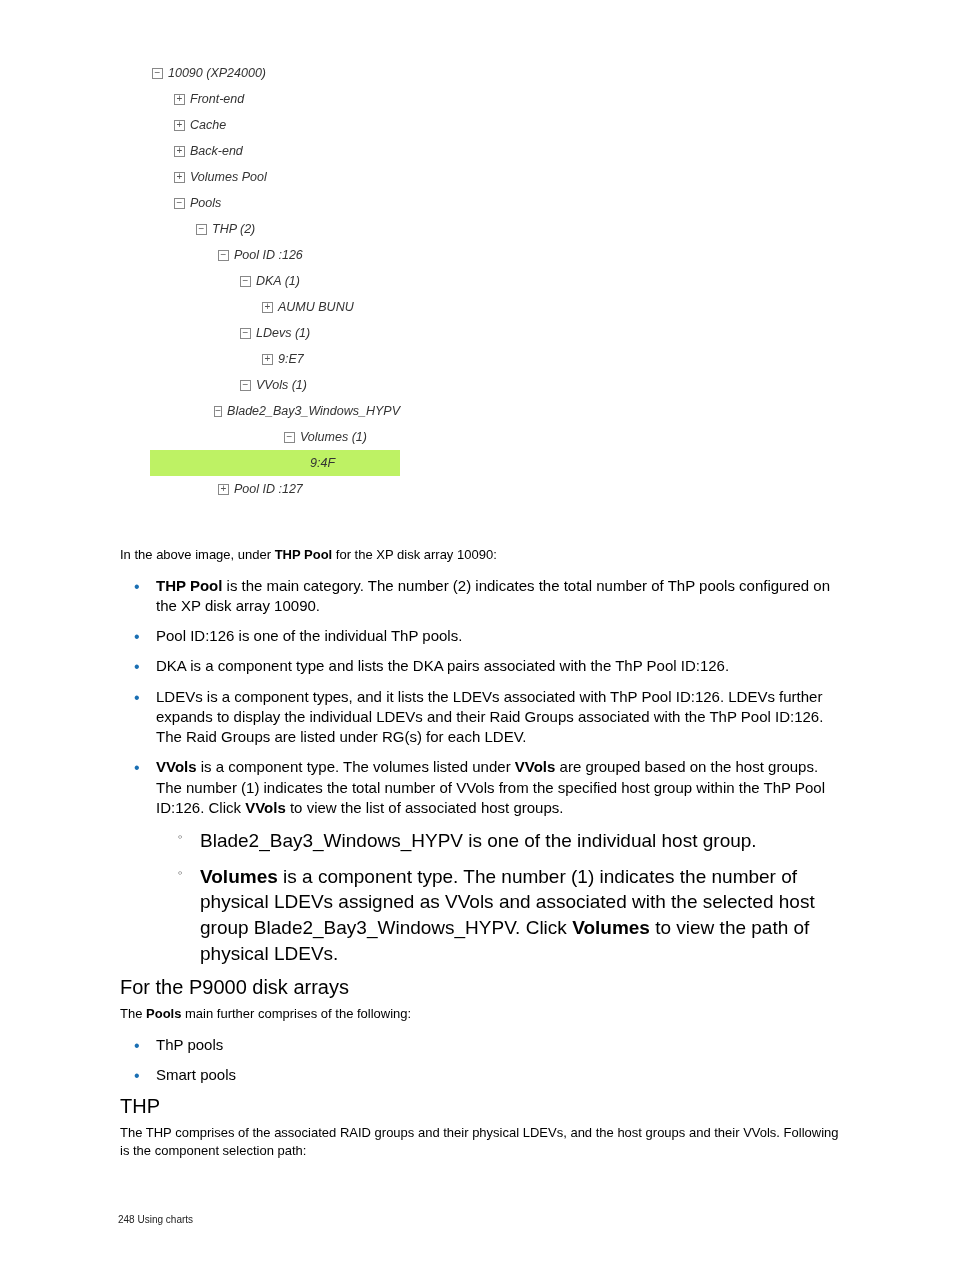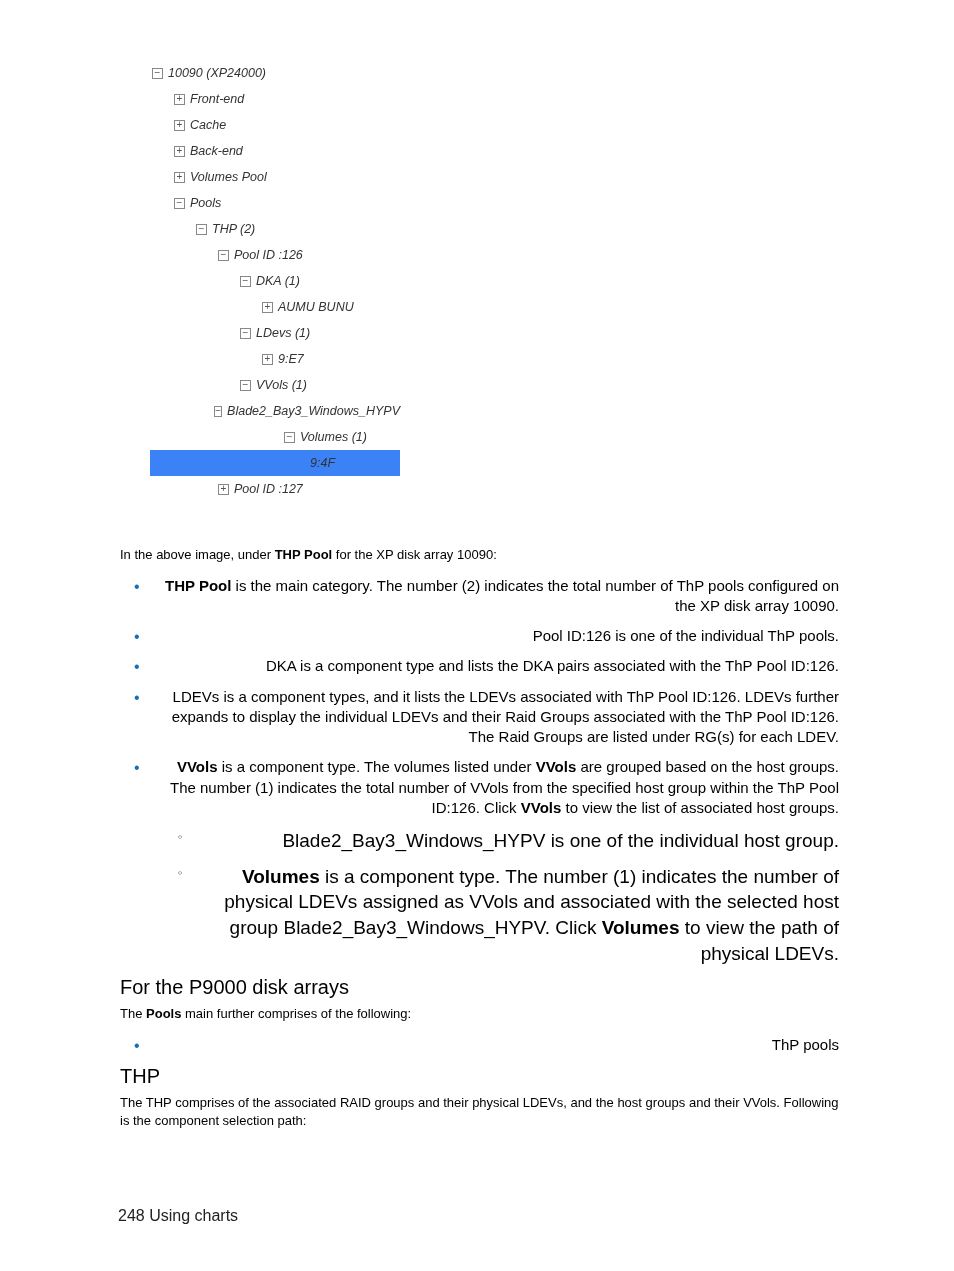--- a/index.html
+++ b/index.html
@@ -22,21 +22,21 @@
   }
   .tree-row {
     display: flex;
     align-items: center;
     height: 26px;
     font-style: italic;
     font-size: 12.5px;
     color: #333;
     white-space: nowrap;
   }
-  .tree-row.highlight { background: #3b82f6; }
+  .tree-row.highlight { background: #bef264; }
   .tree-row .indent { display: inline-block; }
   .exp {
     display: inline-flex;
     width: 11px; height: 11px;
     border: 1px solid #888;
     background: #fff;
     align-items: center;
     justify-content: center;
     font-size: 10px;
     line-height: 1;
@@ -54,21 +54,20 @@
     list-style: none;
     margin-left: 0;
     margin-bottom: 6px;
   }
   ul.bullets > li {
     position: relative;
     padding-left: 36px;
     font-size: 15px;
     line-height: 1.35;
     margin-bottom: 10px;
-    text-align: right;
   }
   ul.bullets > li::before {
     content: "•";
     position: absolute;
     left: 14px;
     top: 0;
     color: #1a6fb3;
     font-size: 16px;
   }
   ul.sub {
@@ -95,21 +94,21 @@
   .h-sub {
     font-weight: normal;
     font-size: 20px;
     margin-top: 4px;
     margin-bottom: 6px;
   }
   .footer {
     position: absolute;
     bottom: 46px;
     left: 118px;
-    font-size: 16px;
+    font-size: 10px;
     color: #222;
   }
 </style>
 </head>
 <body>
 
 <div class="tree-panel">
   <div class="tree-row">
     <span class="indent" style="width:2px"></span>
     <span class="exp">−</span>
@@ -217,20 +216,21 @@
     </ul>
   </li>
 </ul>
 
 <div class="h-sub">For the P9000 disk arrays</div>
 <p class="para">
   <span>The </span><span class="bold">Pools</span><span> main further comprises of the following:</span>
 </p>
 <ul class="bullets">
   <li><span>ThP pools</span></li>
+  <li><span>Smart pools</span></li>
 </ul>
 
 <div class="h-sub">THP</div>
 <p class="para"><span>The THP comprises of the associated RAID groups and their physical LDEVs, and the host groups and their VVols. Following is the component selection path:</span></p>
 
 <div class="footer">
   <span>248</span><span>   </span><span>Using charts</span>
 </div>
 
 </body></html>

